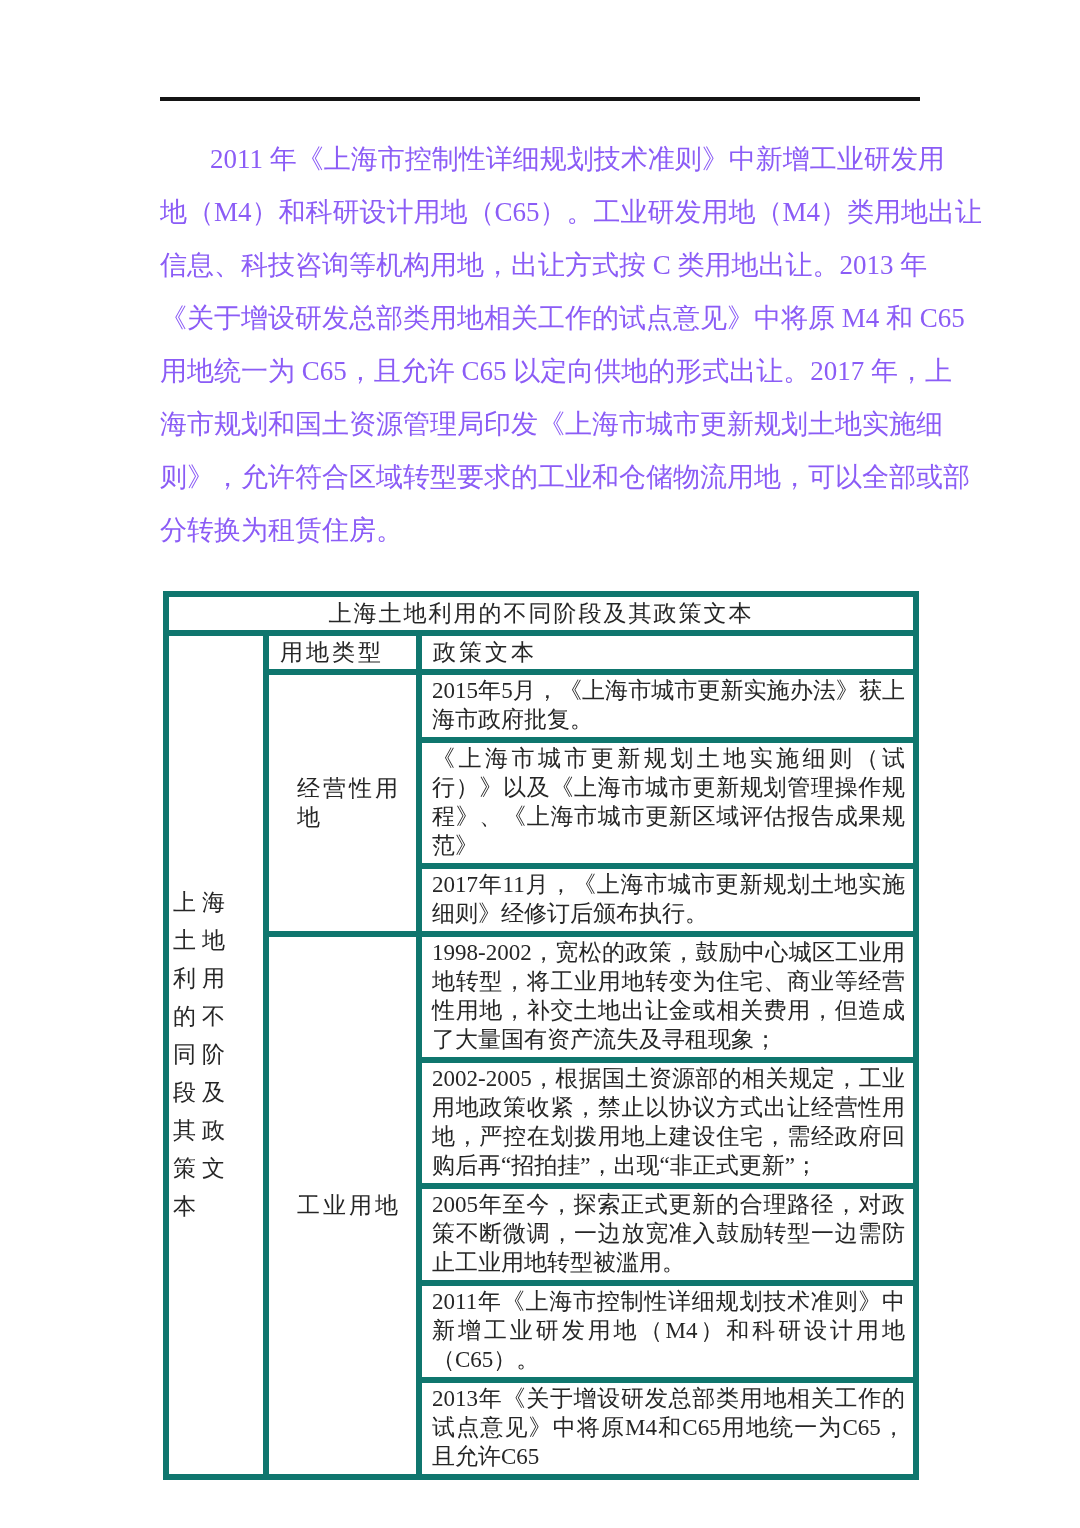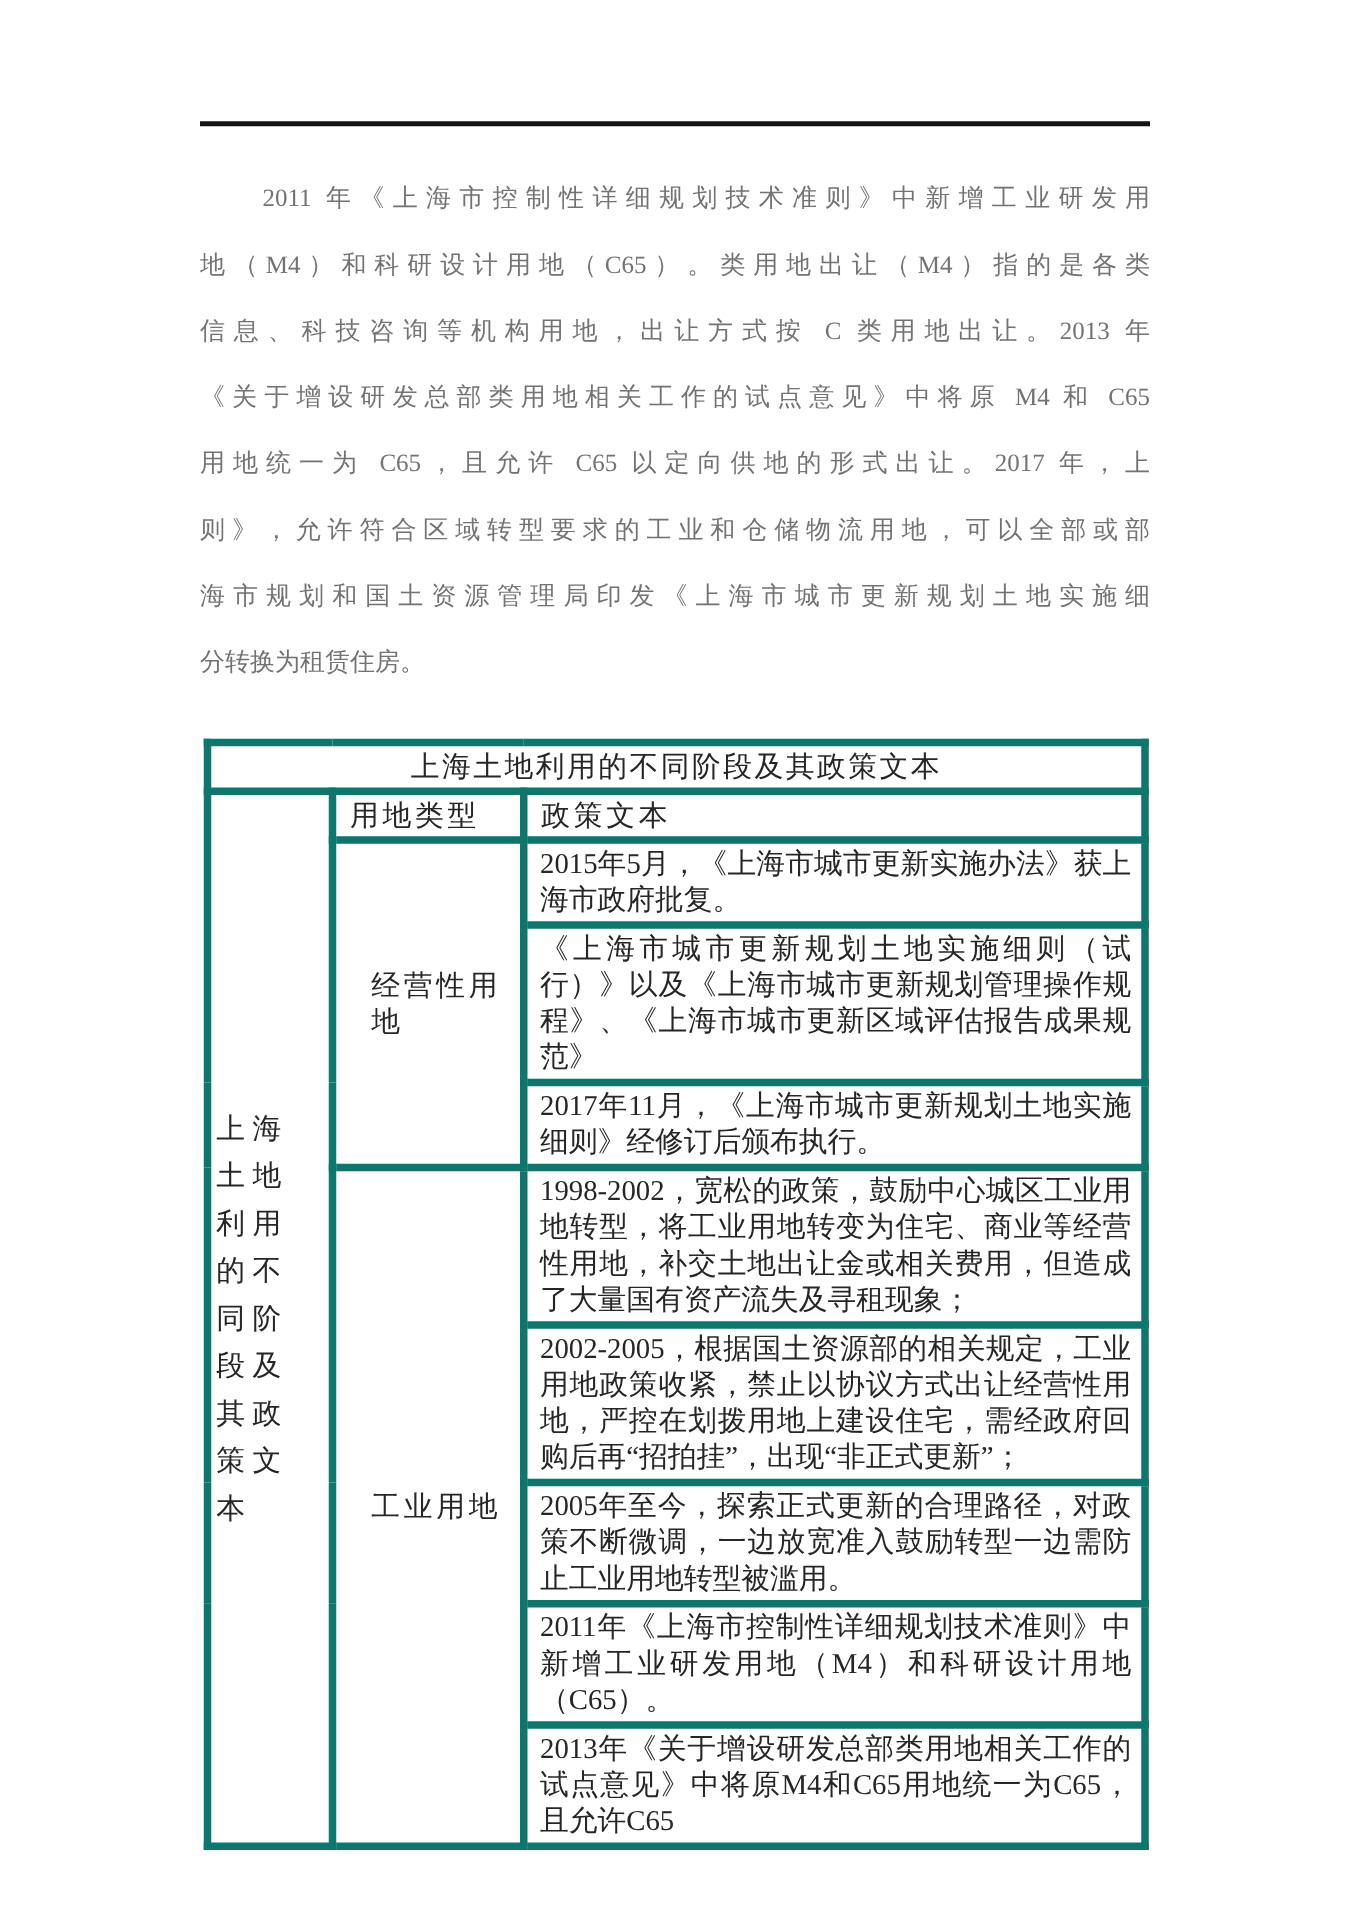--- a/index.html
+++ b/index.html
@@ -17,23 +17,23 @@
     overflow: hidden;
   }
   .header-rule {
     margin: 97px 160px 0 160px;
     height: 4px;
     background: #141414;
   }
   .body-text {
     margin: 32px 160px 0 160px;
     width: 760px;
-    font-size: 20px;
+    font-size: 27px;
     line-height: 53px;
-    color: #737373;
+    color: #8b5cf6;
   }
   .body-text .line {
     text-align: justify;
     text-align-last: justify;
     text-justify: inter-character;
     white-space: nowrap;
   }
   .body-text .line.first { text-indent: 50px; }
   .body-text .line.last { text-align-last: left; }
   .policy-table {
@@ -81,26 +81,26 @@
 </style>
 </head>
 <body>
 
 <div class="page">
 
   <div class="header-rule"></div>
 
   <div class="body-text">
     <div class="line first">2011 年《上海市控制性详细规划技术准则》中新增工业研发用</div>
-    <div class="line">地（M4）和科研设计用地（C65）。类用地出让（M4）指的是各类</div>
+    <div class="line">地（M4）和科研设计用地（C65）。工业研发用地（M4）类用地出让</div>
     <div class="line">信息、科技咨询等机构用地，出让方式按 C 类用地出让。2013 年</div>
     <div class="line">《关于增设研发总部类用地相关工作的试点意见》中将原 M4 和 C65</div>
     <div class="line">用地统一为 C65，且允许 C65 以定向供地的形式出让。2017 年，上</div>
+    <div class="line">海市规划和国土资源管理局印发《上海市城市更新规划土地实施细</div>
     <div class="line">则》，允许符合区域转型要求的工业和仓储物流用地，可以全部或部</div>
-    <div class="line">海市规划和国土资源管理局印发《上海市城市更新规划土地实施细</div>
     <div class="line last">分转换为租赁住房。</div>
   </div>
 
   <table class="policy-table">
     <colgroup>
       <col class="c1">
         <col class="c2">
         <col class="c3">
     </colgroup>
     <tbody>

